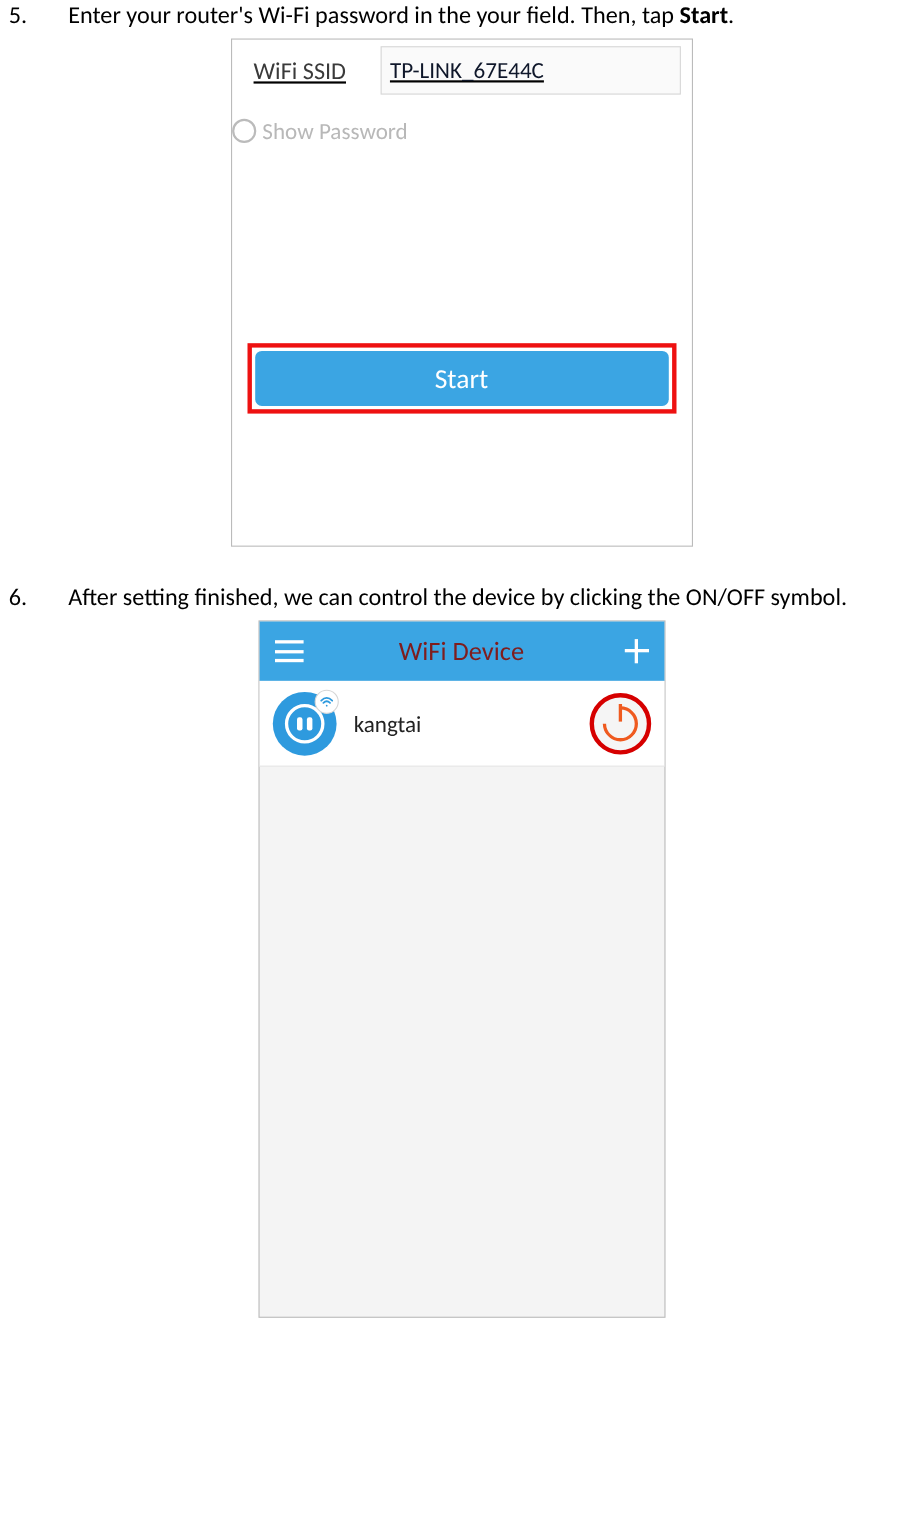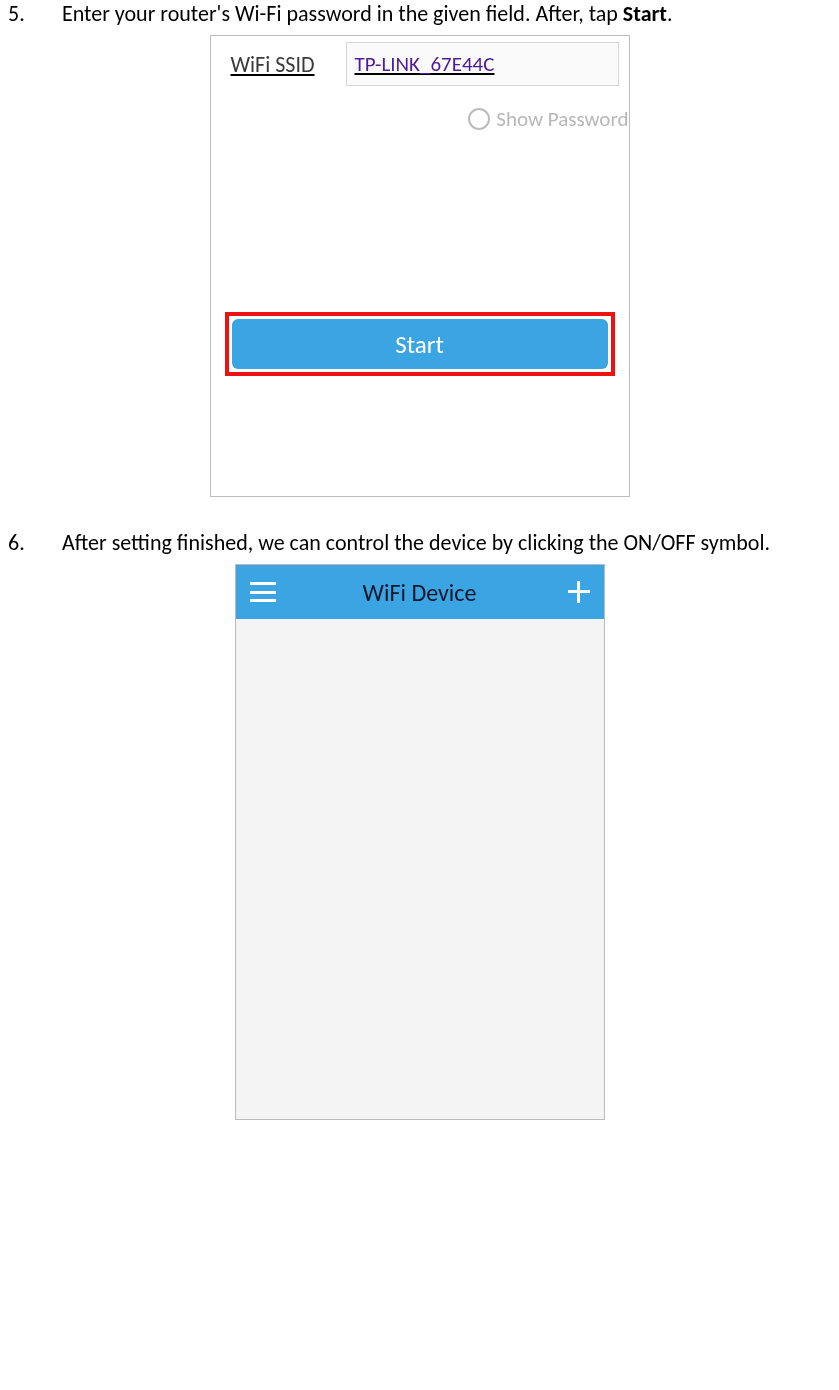--- a/index.html
+++ b/index.html
@@ -70,21 +70,21 @@
     }
     .form-row .label {
       width: 115px;
       font-size: 22px;
       color: #3a3a3a;
     }
     .ssid-val {
       flex: 1;
       border: 1px solid #d6d6d6;
       background: #fafafa;
-      color: #4c1d95;
+      color: #0f172a;
       font-size: 21px;
       height: 44px;
       line-height: 42px;
       padding: 0 8px;
       white-space: nowrap;
       overflow: hidden;
     }
     .pwd-box {
       flex: 1;
       height: 46px;
@@ -97,21 +97,21 @@
       color: #3b8fd2;
       font-size: 26px;
       letter-spacing: 6px;
       font-weight: 600;
     }
     .showpwd {
       color: #b8b8b8;
       font-size: 21px;
       display: flex;
       align-items: center;
-      justify-content: flex-end;
+      justify-content: flex-start;
       padding: 14px 0 10px 0;
     }
     .radio {
       width: 22px; height: 22px;
       border: 2px solid #bbb;
       border-radius: 50%;
       margin-right: 6px;
     }
     .start-wrap {
       padding: 170px 14px 10px 14px;
@@ -133,21 +133,21 @@
     .phone-pad { height: 110px; }
     
     .phone2 {
       width: 370px;
       border: 1px solid #bbb;
       background: #f4f4f4;
       position: relative;
     }
     .titlebar2 {
       background: #3ba5e3;
-      color: #0f172a;
+      color: #7f1d1d;
       height: 54px;
       display: flex;
       align-items: center;
       justify-content: center;
       position: relative;
       font-size: 24px;
     }
     .menu-icon {
       position: absolute; left: 14px; top: 50%;
       transform: translateY(-50%);
@@ -231,21 +231,21 @@
       transform: translateX(-50%);
     }
     .phone2-body { height: 500px; }
   </style>
 </head>
 <body>
 
 <div class="step">
   <div class="step-num">5.</div>
   <div class="step-text">
-    <span>Enter your router's Wi-Fi password in the given field. After, tap </span><b>Start</b><span>.</span>
+    <span>Enter your router's Wi-Fi password in the your field. Then, tap </span><b>Start</b><span>.</span>
   </div>
 </div>
 
 <div class="screenshot-wrap">
   <div class="phone">
     <div class="form-row">
       <div class="label">WiFi SSID</div>
       <div class="ssid-val">TP-LINK_67E44C</div>
     </div>
     <div class="showpwd">
@@ -270,15 +270,34 @@
   <div class="phone2">
     <div class="titlebar2">
       <div class="menu-icon">
           <span></span>
           <span></span>
           <span></span>
         </div>
       <span>WiFi Device</span>
       <div class="plus-icon"></div>
     </div>
+    <div class="device-row">
+      <div class="plug-icon">
+        <div class="plug-circle">
+            <div class="plug-inner"></div>
+          </div>
+        <div class="wifi-badge">
+          <svg width="12" height="10" viewBox="0 0 12 10">
+              <path d="M1 4 Q6 -1 11 4 M3 6 Q6 3 9 6 M6 8.5 L6 8.5" stroke="#2e9ade" stroke-width="1.6" fill="none" stroke-linecap="round"></path>
+            </svg>
+        </div>
+      </div>
+      <div class="device-name">kangtai</div>
+      <div class="power-wrap">
+        <div class="power-ico">
+          <div class="arc"></div>
+            <div class="stem"></div>
+        </div>
+      </div>
+    </div>
     <div class="phone2-body"></div>
   </div>
 </div>
 
 </body></html>

